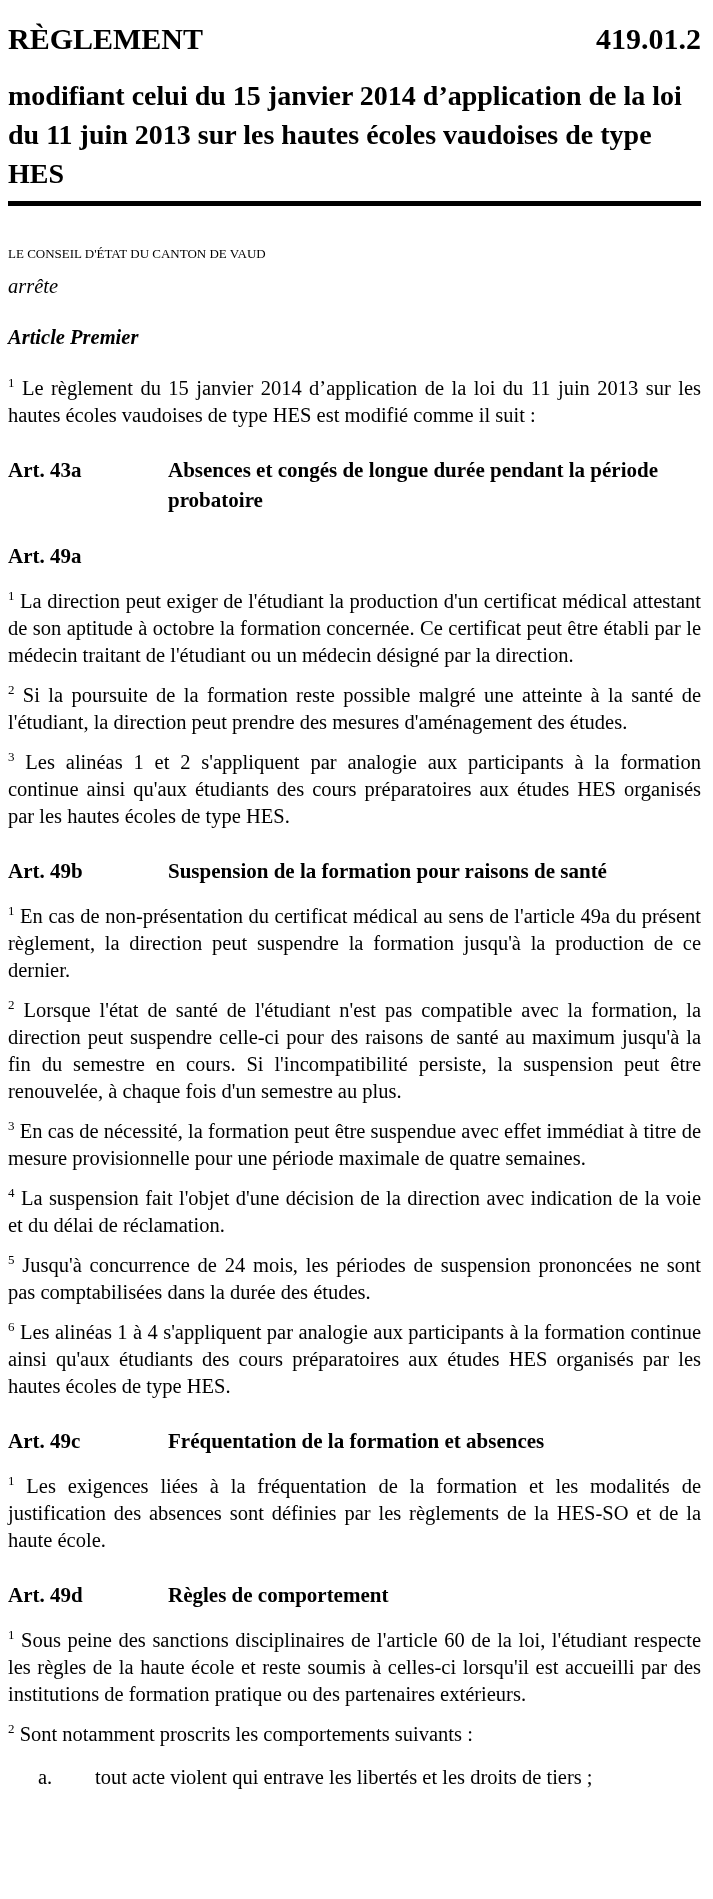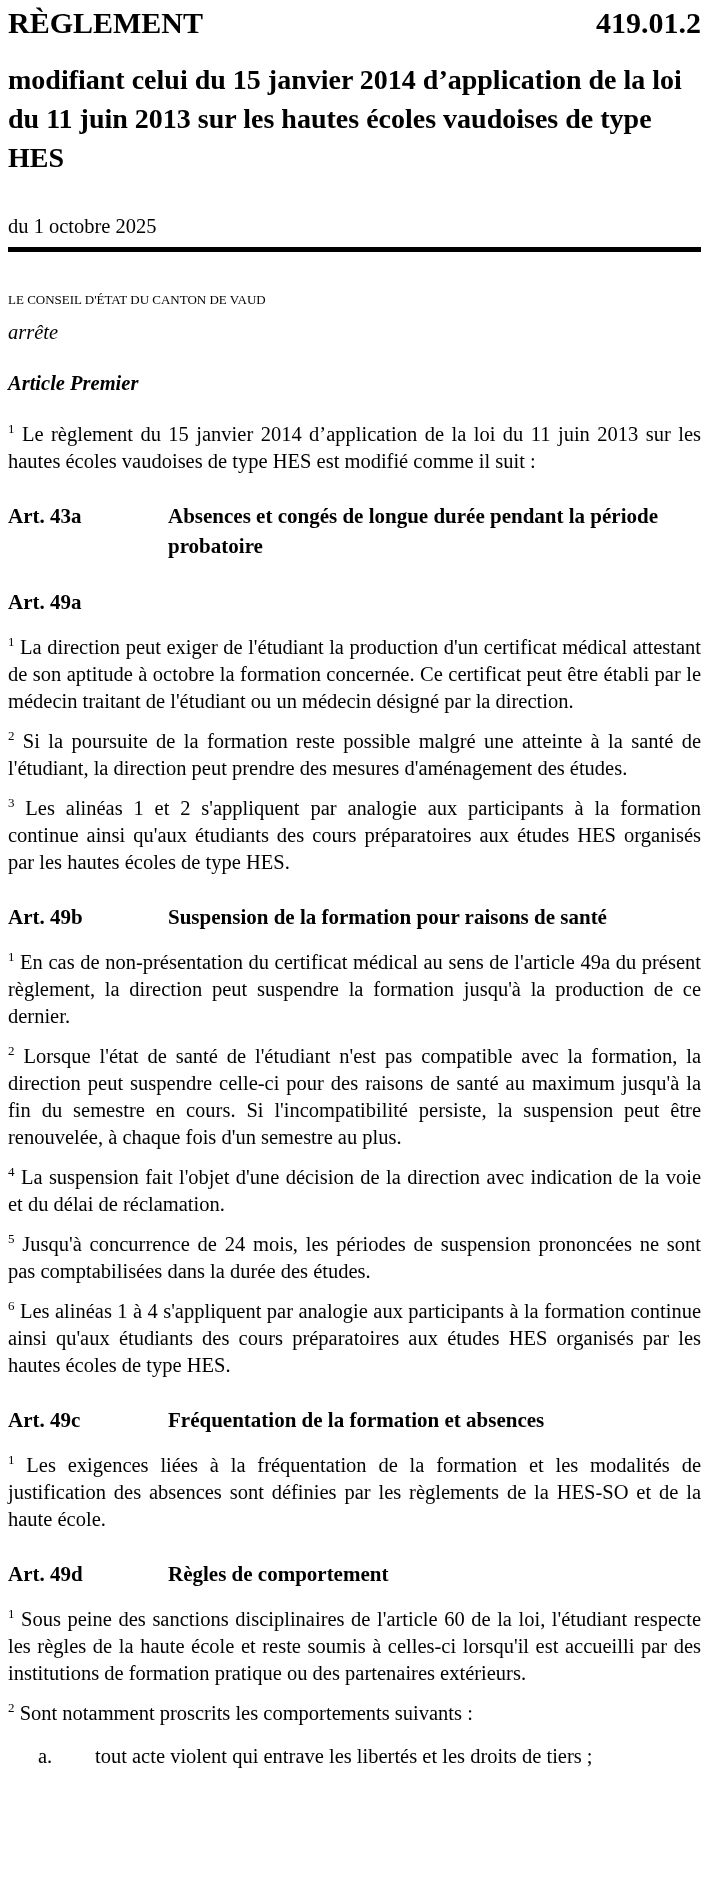--- a/index.html
+++ b/index.html
@@ -19,20 +19,21 @@
   }
 
   
   .masthead {
     display: flex;
     justify-content: space-between;
     align-items: baseline;
     font-weight: bold;
     font-size: 30px;
     line-height: 34px;
+    margin-top: 16px;
   }
   .doc-title {
     font-weight: bold;
     font-size: 28px;
     line-height: 39px;
     margin-top: 20px;
     max-width: 688px;
   }
   .date-line {
     font-size: 20.5px;
@@ -104,21 +105,20 @@
 
 <div class="page">
 
   <div class="masthead">
     <span>RÈGLEMENT</span>
     <span>419.01.2</span>
   </div>
 
   <div class="doc-title">modifiant celui du 15 janvier 2014 d’application de la loi du 11 juin 2013 sur les hautes écoles vaudoises de type HES</div>
 
-  <div class="date-line">du 1 octobre 2025</div>
 
   <div class="rule"></div>
 
   <div class="authority">LE CONSEIL D'ÉTAT DU CANTON DE VAUD</div>
 
   <div class="arrete">arrête</div>
 
   <div class="article-premier">Article Premier</div>
 
   <p class="para intro"><sup class="pnum">1</sup> <span>Le règlement du 15 janvier 2014 d’application de la loi du 11 juin 2013 sur les hautes écoles vaudoises de type HES est modifié comme il suit :</span></p>
@@ -133,20 +133,21 @@
       </div>
       <p class="para"><sup class="pnum">1</sup> <span>La direction peut exiger de l'étudiant la production d'un certificat médical attestant de son aptitude à octobre la formation concernée. Ce certificat peut être établi par le médecin traitant de l'étudiant ou un médecin désigné par la direction.</span></p>
       <p class="para"><sup class="pnum">2</sup> <span>Si la poursuite de la formation reste possible malgré une atteinte à la santé de l'étudiant, la direction peut prendre des mesures d'aménagement des études.</span></p>
       <p class="para"><sup class="pnum">3</sup> <span>Les alinéas 1 et 2 s'appliquent par analogie aux participants à la formation continue ainsi qu'aux étudiants des cours préparatoires aux études HES organisés par les hautes écoles de type HES.</span></p>
       <div class="art-heading">
         <span>Art. 49b</span>
         <span>Suspension de la formation pour raisons de santé</span>
       </div>
       <p class="para"><sup class="pnum">1</sup> <span>En cas de non-présentation du certificat médical au sens de l'article 49a du présent règlement, la direction peut suspendre la formation jusqu'à la production de ce dernier.</span></p>
       <p class="para"><sup class="pnum">2</sup> <span>Lorsque l'état de santé de l'étudiant n'est pas compatible avec la formation, la direction peut suspendre celle-ci pour des raisons de santé au maximum jusqu'à la fin du semestre en cours. Si l'incompatibilité persiste, la suspension peut être renouvelée, à chaque fois d'un semestre au plus.</span></p>
+      <p class="para"><sup class="pnum">3</sup> <span>En cas de nécessité, la formation peut être suspendue avec effet immédiat à titre de mesure provisionnelle pour une période maximale de quatre semaines.</span></p>
       <p class="para"><sup class="pnum">4</sup> <span>La suspension fait l'objet d'une décision de la direction avec indication de la voie et du délai de réclamation.</span></p>
       <p class="para"><sup class="pnum">5</sup> <span>Jusqu'à concurrence de 24 mois, les périodes de suspension prononcées ne sont pas comptabilisées dans la durée des études.</span></p>
       <p class="para"><sup class="pnum">6</sup> <span>Les alinéas 1 à 4 s'appliquent par analogie aux participants à la formation continue ainsi qu'aux étudiants des cours préparatoires aux études HES organisés par les hautes écoles de type HES.</span></p>
       <div class="art-heading">
         <span>Art. 49c</span>
         <span>Fréquentation de la formation et absences</span>
       </div>
       <p class="para"><sup class="pnum">1</sup> <span>Les exigences liées à la fréquentation de la formation et les modalités de justification des absences sont définies par les règlements de la HES-SO et de la haute école.</span></p>
       <div class="art-heading">
         <span>Art. 49d</span>

